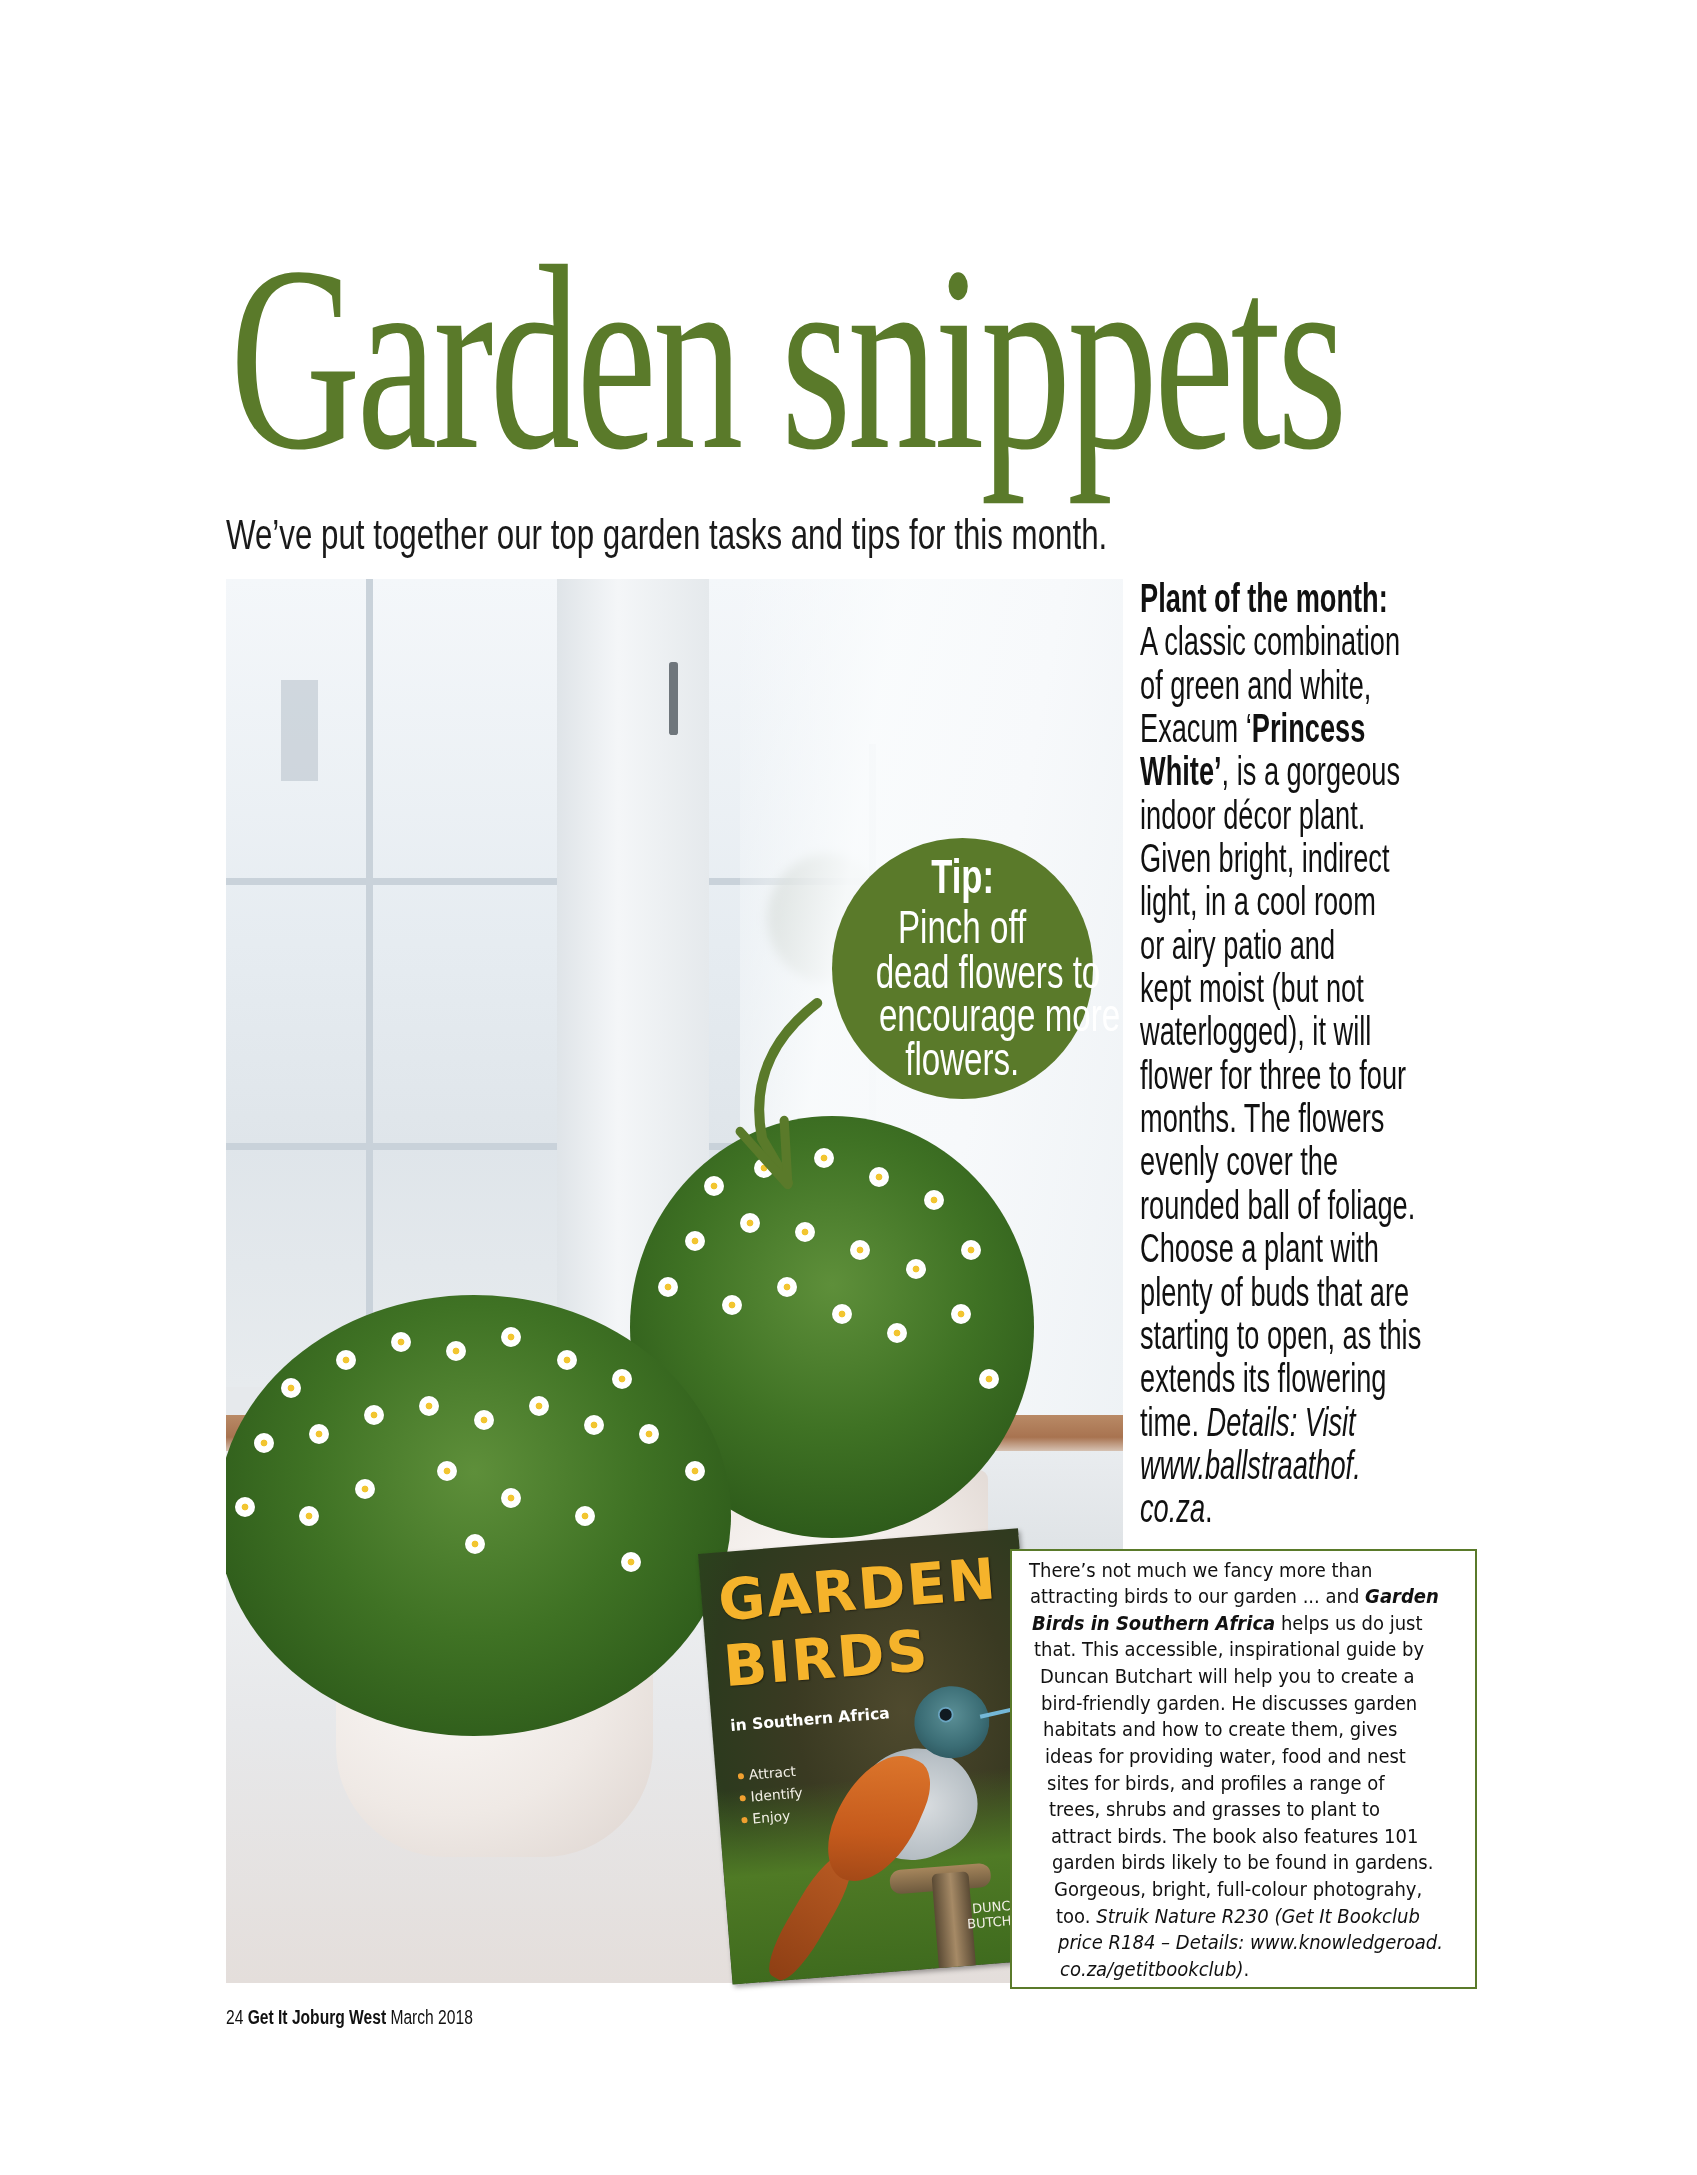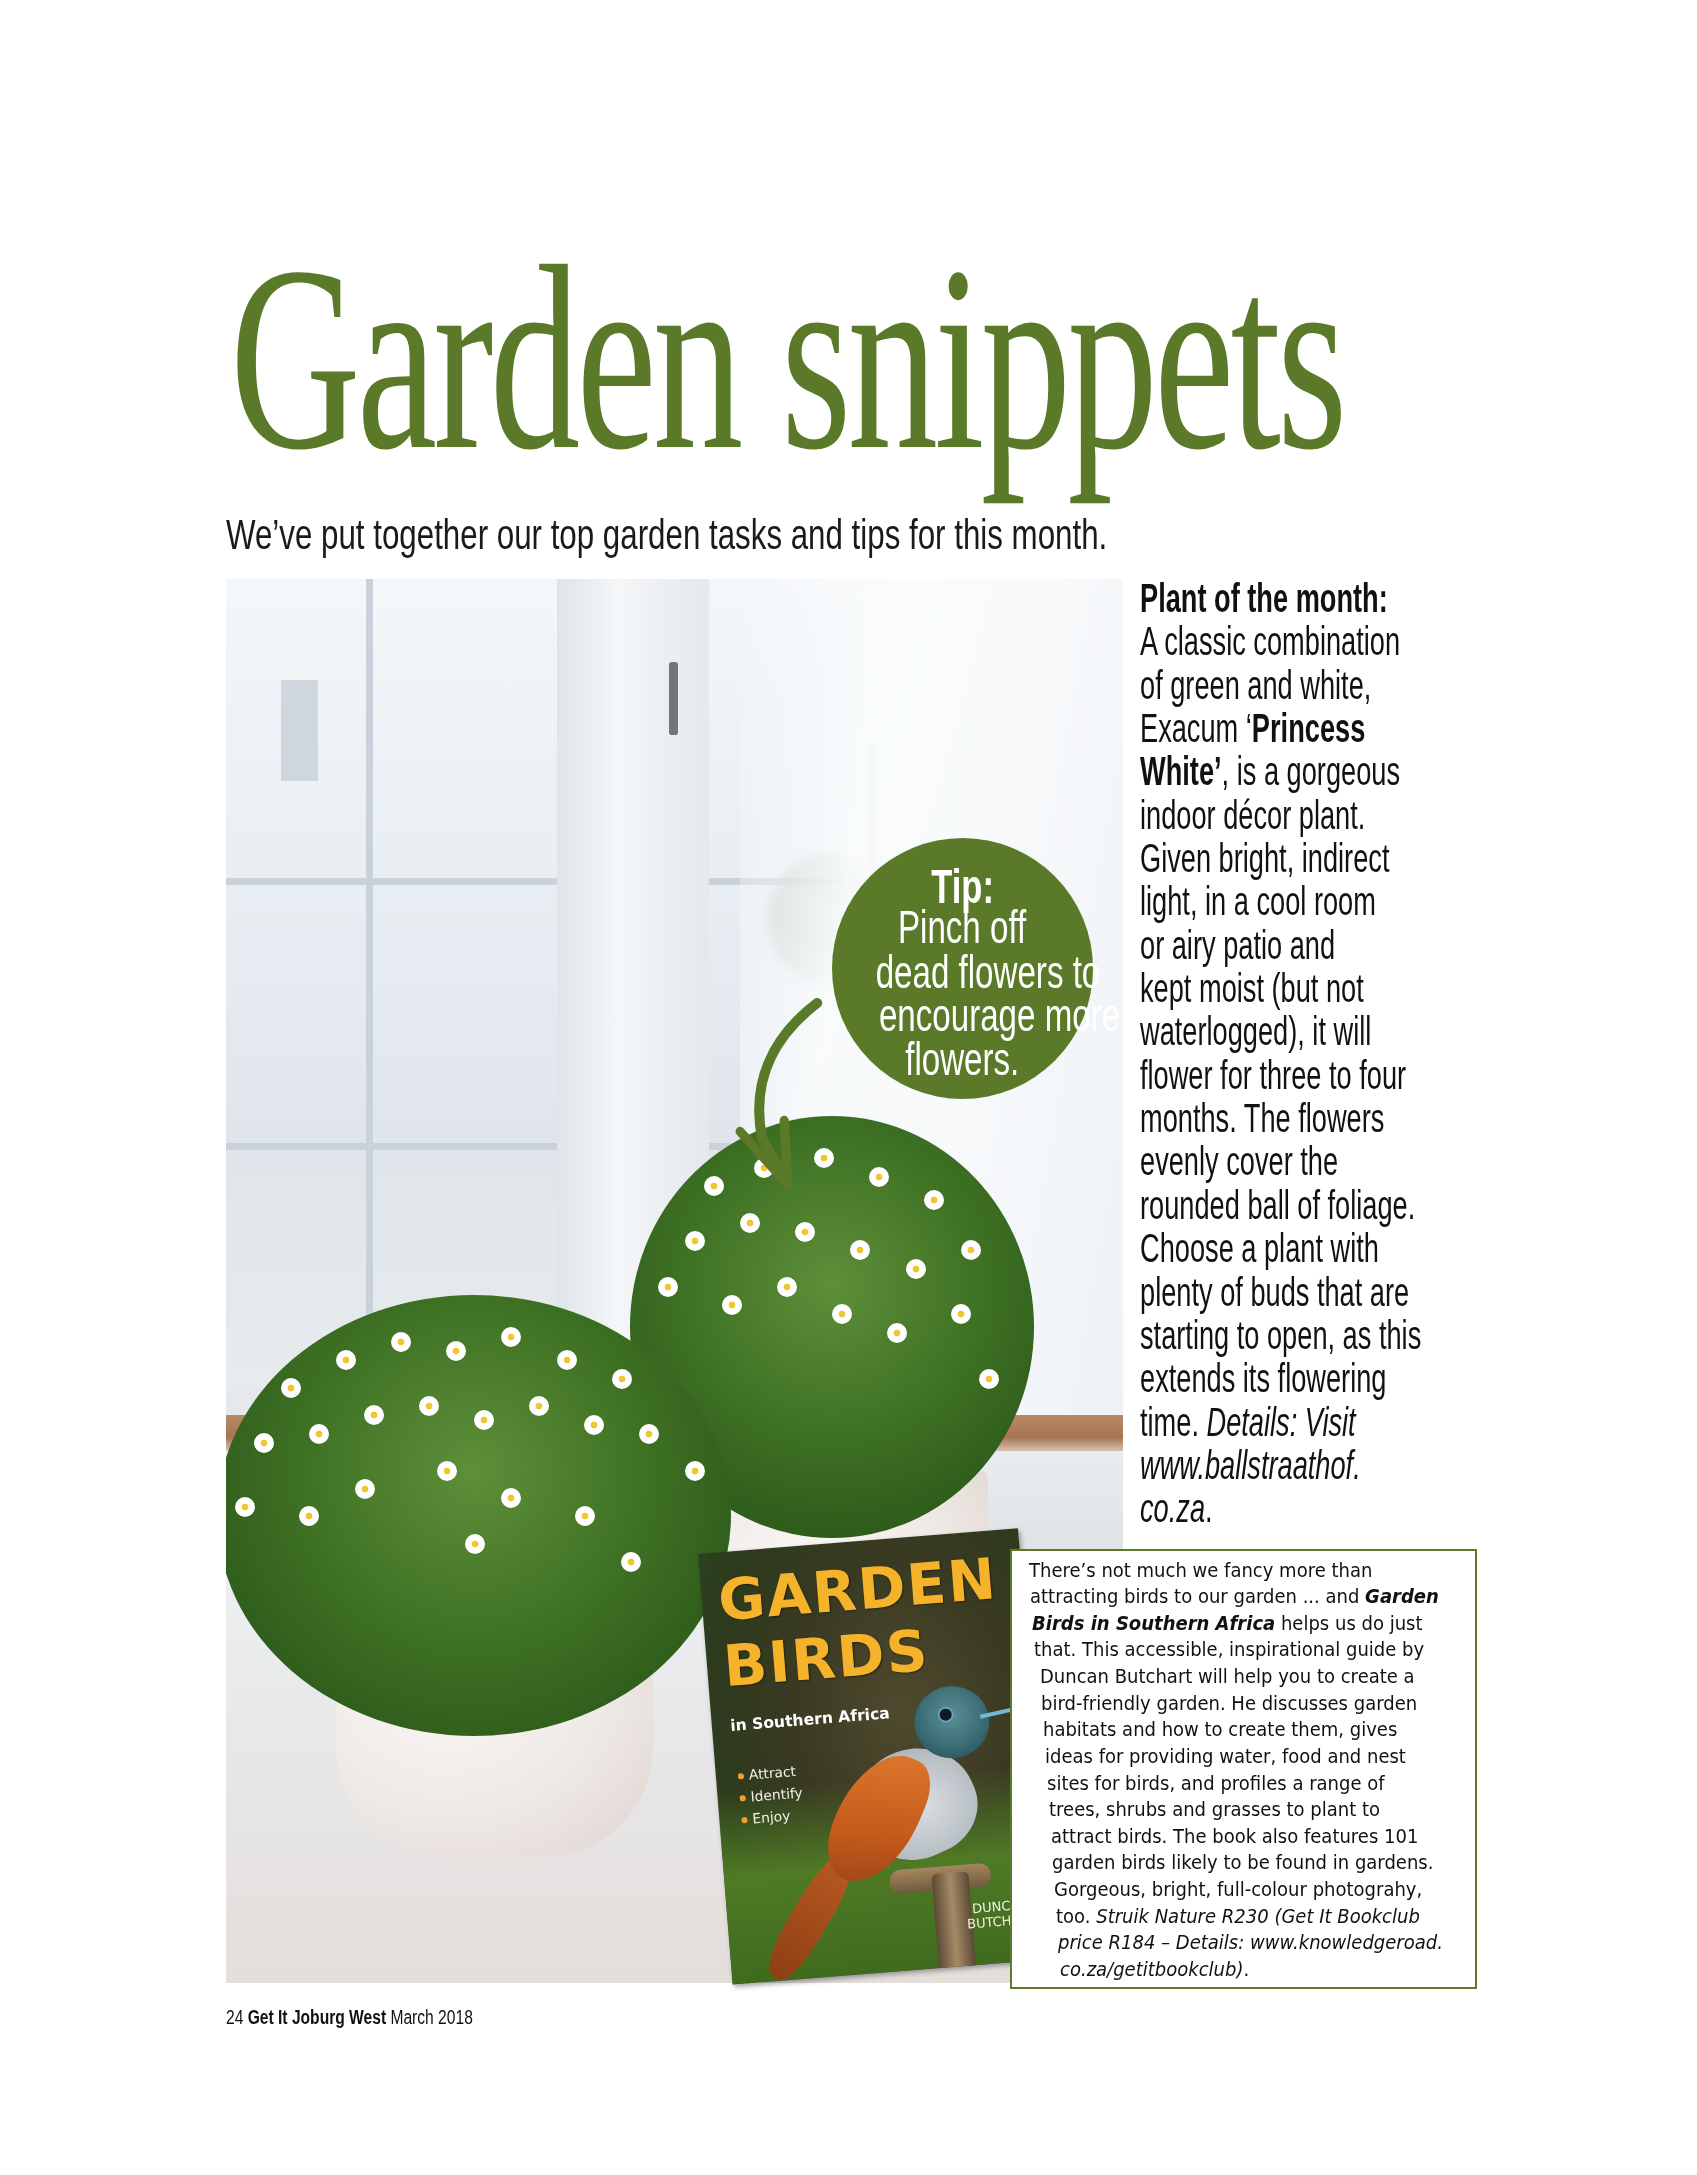--- a/index.html
+++ b/index.html
@@ -174,21 +174,21 @@
   <div class="flower" style="left:9.2px;top:918px"></div>
     <div class="flower" style="left:239px;top:955px"></div>
 </div>
 
 <svg class="abs" style="left:716px;top:992px;" width="129" height="211" viewBox="0 0 140 230">
   <path d="M110 12 C 60 50, 38 100, 50 160 L 78 208" fill="none" stroke="#5a7a2a" stroke-width="11" stroke-linecap="round"></path>
   <path d="M26 152 L 78 210 L 74 140" fill="none" stroke="#5a7a2a" stroke-width="10" stroke-linecap="round" stroke-linejoin="round"></path>
 </svg>
 
 <div id="tip" class="abs">
-  <div class="line" style="top:23px;font-size:48px;line-height:51px;font-weight:700;text-align:center;"><span>Tip:</span></div>
+  <div class="line" style="top:13px;font-size:48px;line-height:51px;font-weight:700;text-align:center;"><span>Tip:</span></div>
   <div class="line" style="top:64px;font-size:46px;line-height:50px;"><span>Pinch off</span></div>
   <div class="line" style="top:109px;font-size:46px;line-height:50px;"><span>dead flowers to</span></div>
   <div class="line" style="top:152px;font-size:46px;line-height:50px;"><span>encourage more</span></div>
   <div class="line" style="top:196px;font-size:46px;line-height:50px;"><span>flowers.</span></div>
 </div>
 
 <div id="plant" class="abs">
     <div class="pl" style="top: 0px;"><b>Plant of the month:</b></div>
     <div class="pl" style="top: 43px;"><span>A classic combination</span></div>
     <div class="pl" style="top: 87px;"><span>of green and white,</span></div>

